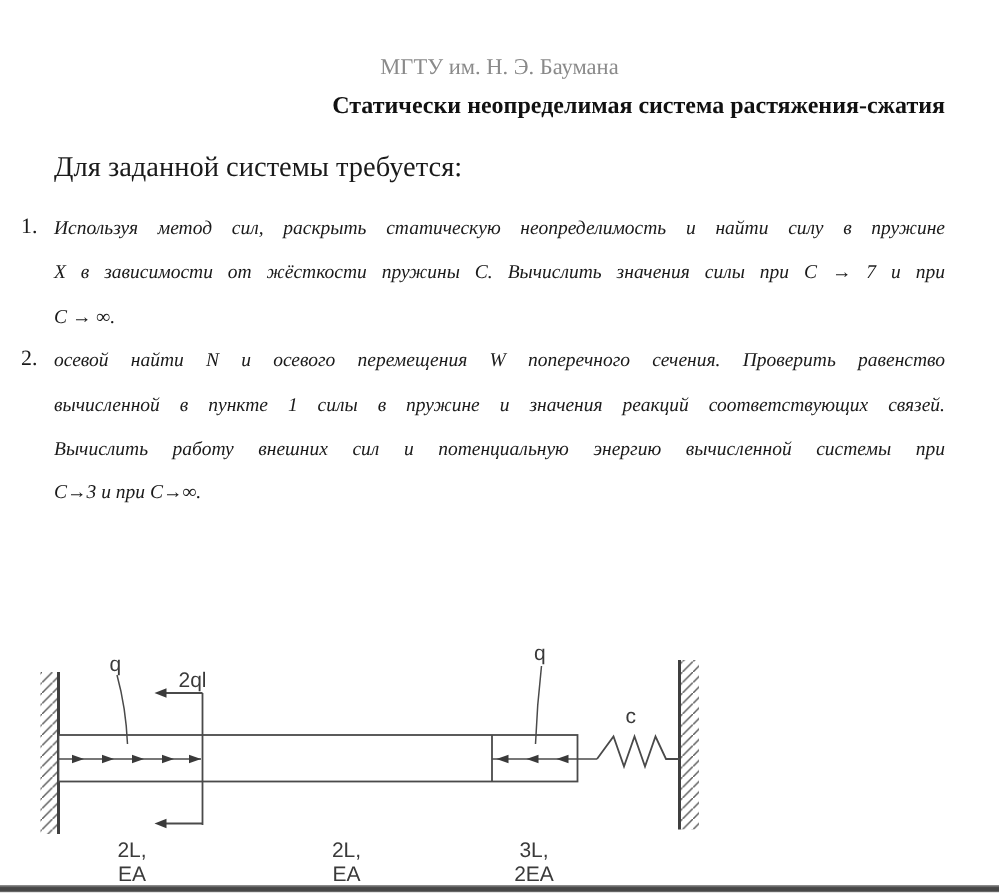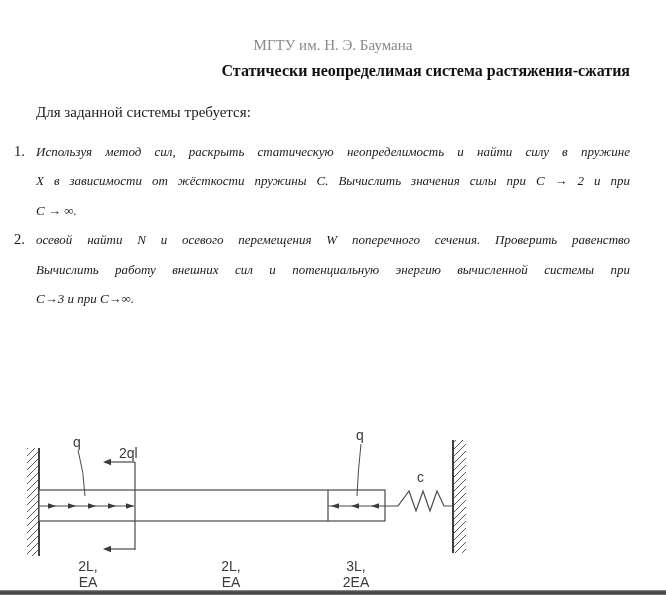--- a/index.html
+++ b/index.html
@@ -10,21 +10,21 @@
   .doc-header{
     position:absolute;top:35px;left:0;width:666px;text-align:center;
     font-size:15px;line-height:20px;color:#8a8a8a;
   }
   .doc-title{
     position:absolute;top:60px;left:36px;width:594px;
     font-size:16px;line-height:22px;font-weight:bold;color:#111;text-align:right;
   }
   .intro{
     position:absolute;top:101px;left:36px;width:594px;
-    font-size:15px;line-height:22px;
+    font-size:19px;line-height:22px;
   }
   .tasks{
     position:absolute;top:137px;left:0;width:666px;
   }
   .task{position:relative;}
   .task-num{
     position:absolute;left:14px;top:0;width:20px;
     font-size:14.6px;line-height:29.4px;height:29.4px;
   }
   .task-lines{margin:0 36px 0 36px;}
@@ -52,28 +52,29 @@
 
 <div class="doc-header">МГТУ им. Н. Э. Баумана</div>
 <div class="doc-title">Статически неопределимая система растяжения-сжатия</div>
 <div class="intro">Для заданной системы требуется:</div>
 
 <div class="tasks">
   <div class="task">
     <div class="task-num">1.</div>
     <div class="task-lines">
       <div class="tline">Используя метод сил, раскрыть статическую неопределимость и найти силу в пружине</div>
-      <div class="tline">Х в зависимости от жёсткости пружины С. Вычислить значения силы при С → 2 и при</div>
+      <div class="tline">Х в зависимости от жёсткости пружины С. Вычислить значения силы при С → 7 и при</div>
       <div class="tline last">С → ∞.</div>
     </div>
   </div>
   <div class="task">
     <div class="task-num">2.</div>
     <div class="task-lines">
       <div class="tline">осевой найти N и осевого перемещения W поперечного сечения. Проверить равенство</div>
+      <div class="tline">вычисленной в пункте 1 силы в пружине и значения реакций соответствующих связей.</div>
       <div class="tline">Вычислить работу внешних сил и потенциальную энергию вычисленной системы при</div>
       <div class="tline last">С→3 и при С→∞.</div>
     </div>
   </div>
 </div>
 
 <svg class="diagram" viewBox="0 0 666 175" xmlns="http://www.w3.org/2000/svg">
   <defs>
     <pattern id="hatch" width="7" height="7" patternUnits="userSpaceOnUse">
       <path d="M0,7 L7,0" stroke="#5a5a5a" stroke-width="1" fill="none"></path>

